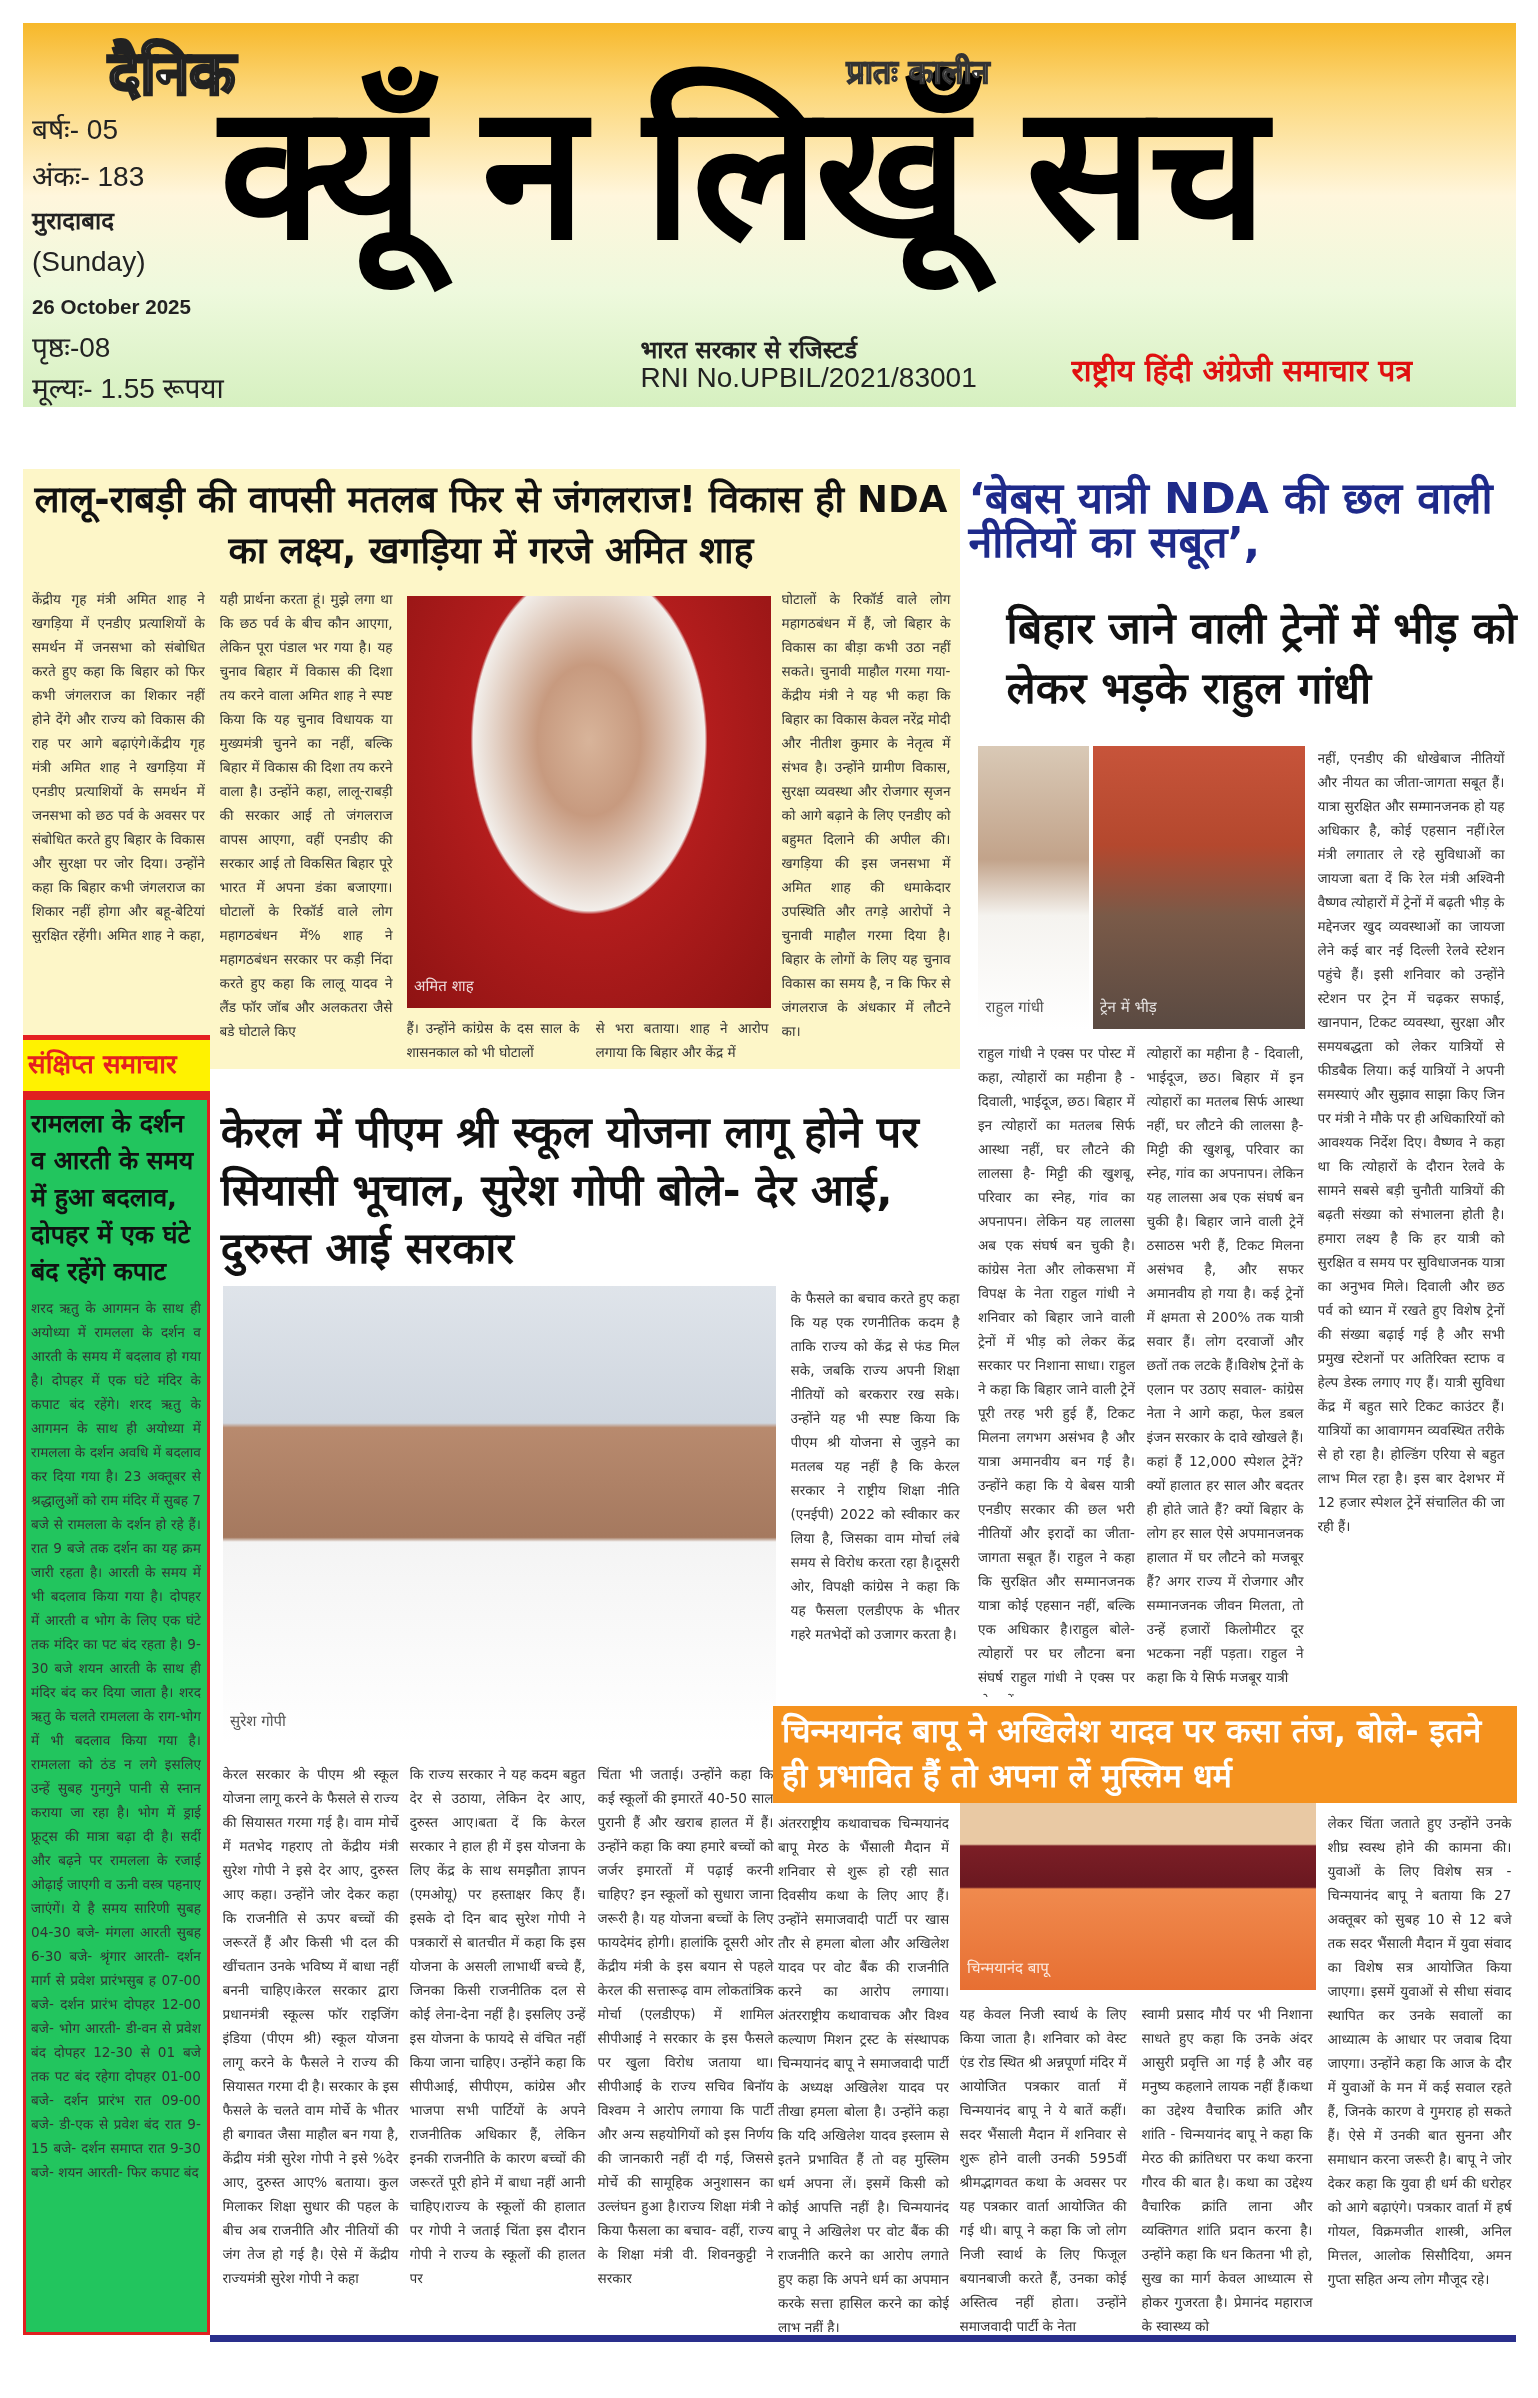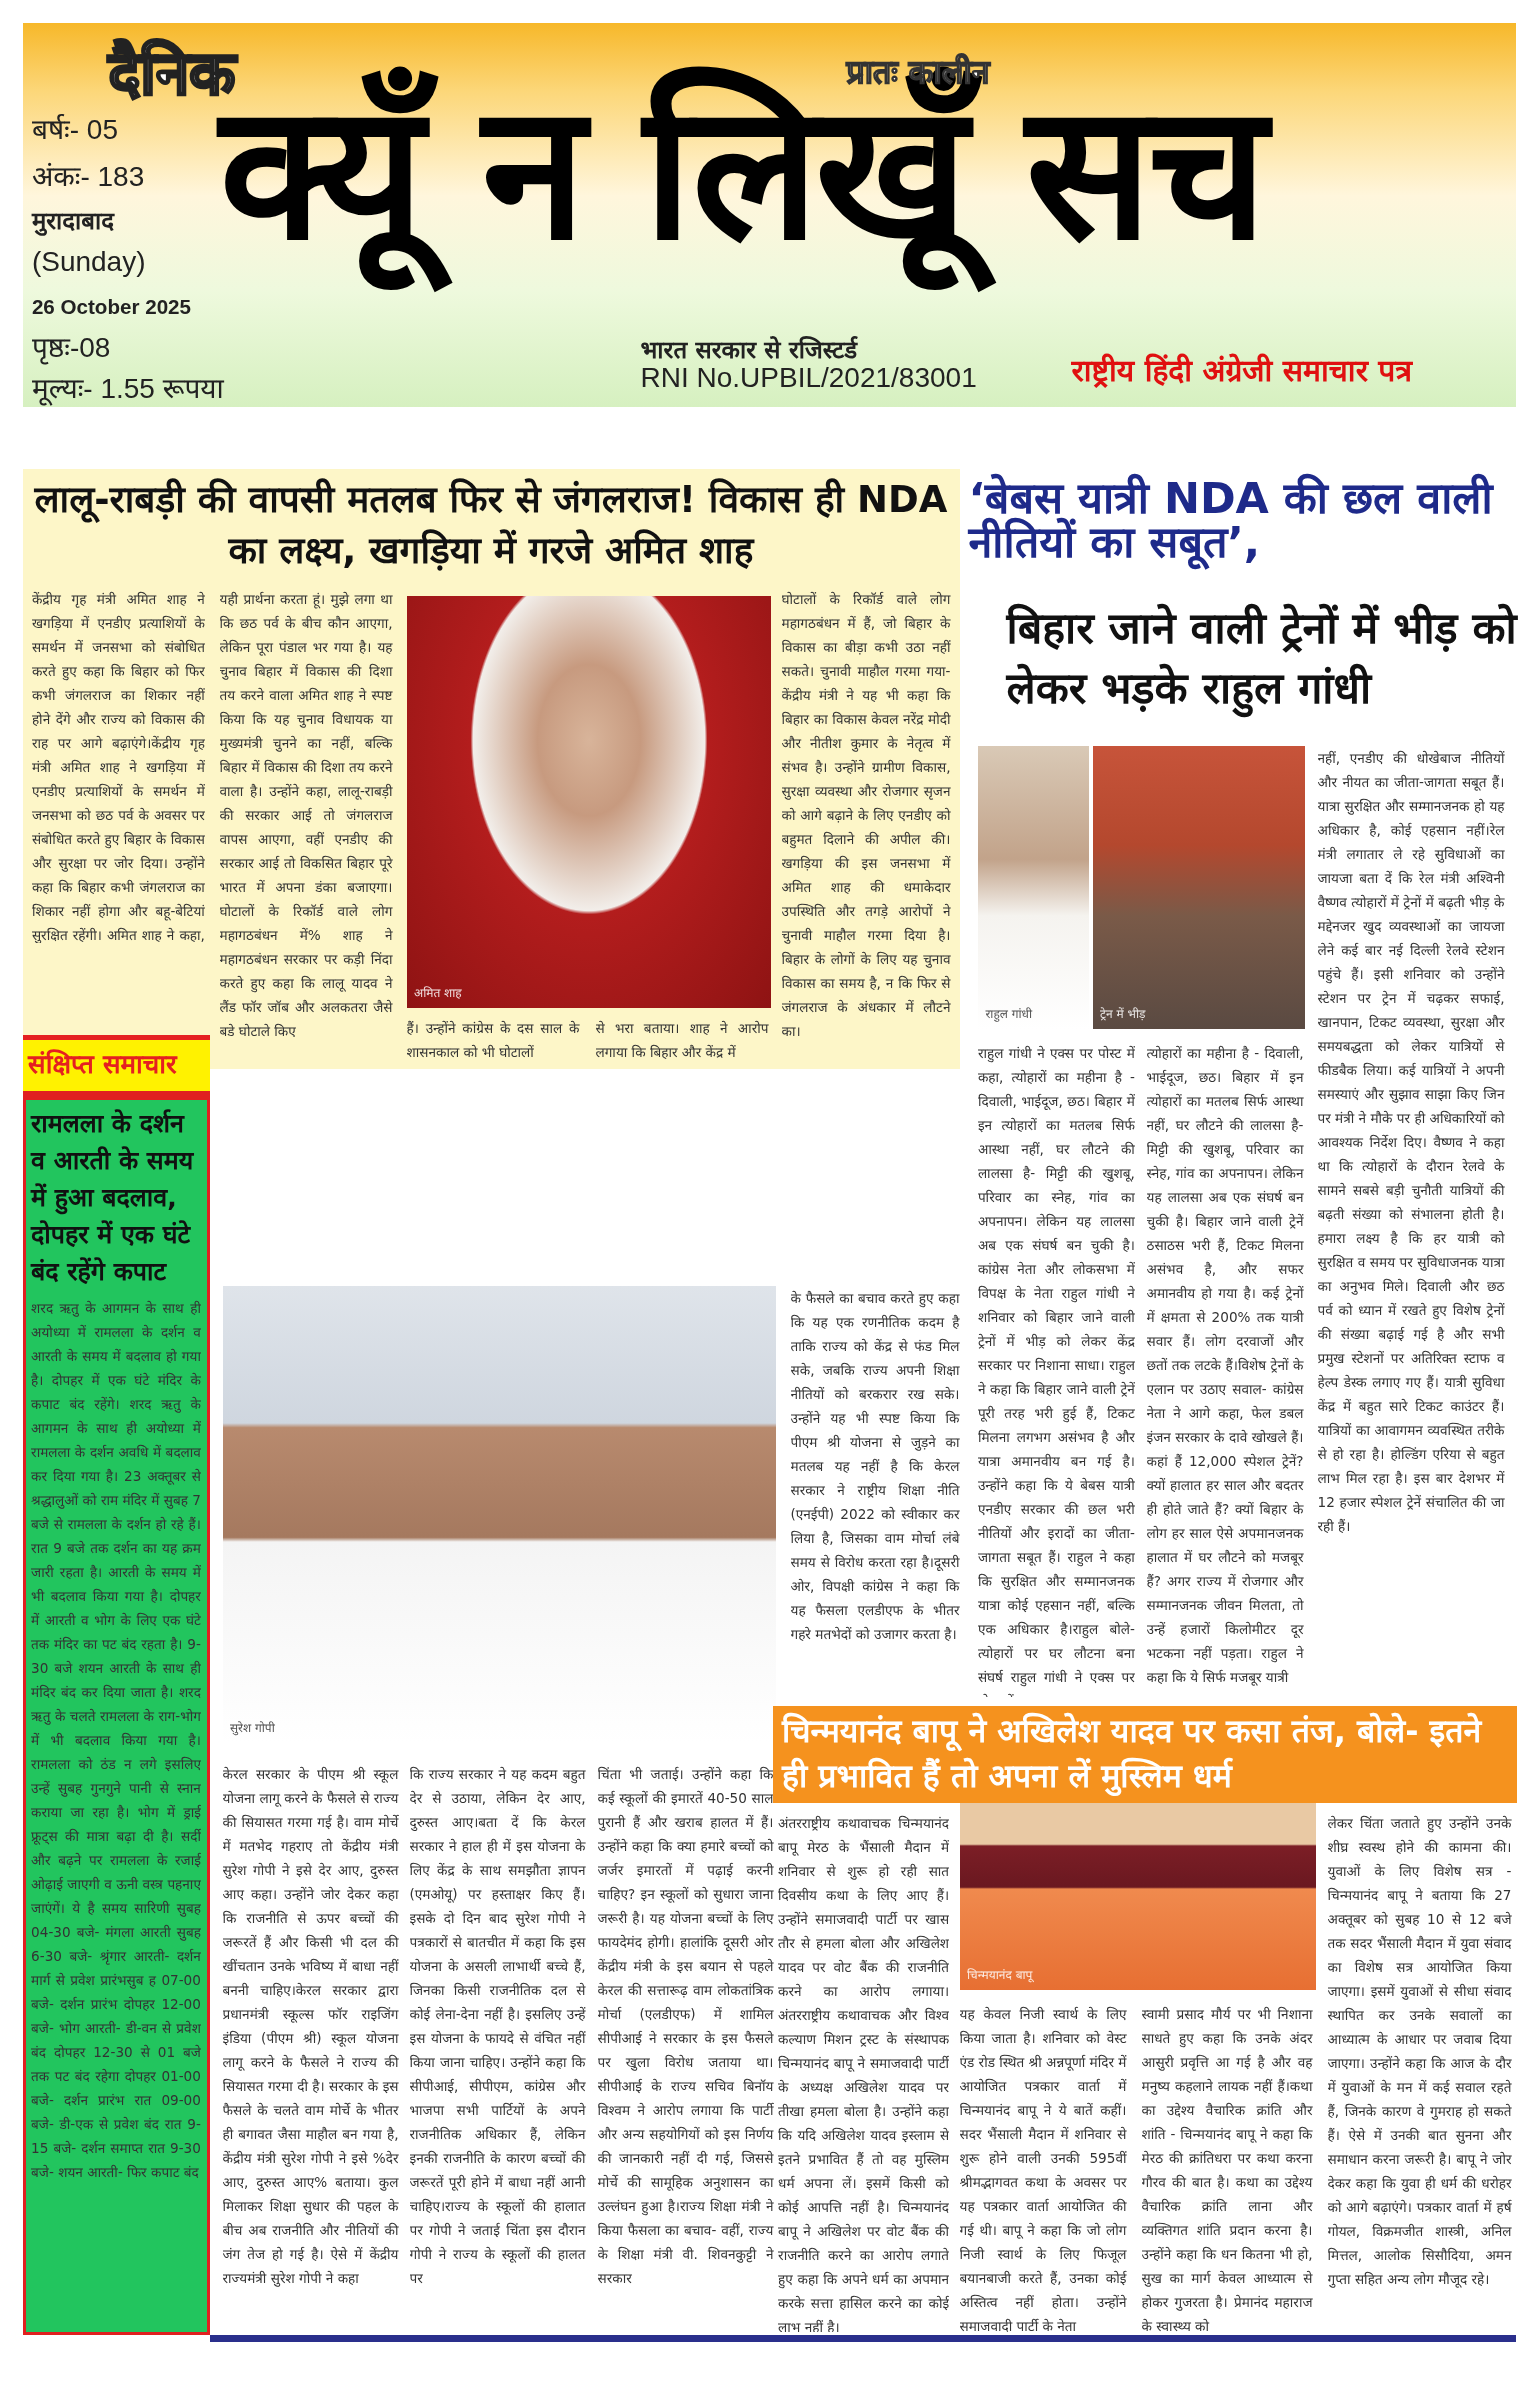--- a/index.html
+++ b/index.html
@@ -20,21 +20,21 @@
   .rni{position:absolute;left:618px;top:339px;font-size:28px;color:#222;font-family:"Liberation Sans",sans-serif;}
   .national{position:absolute;left:1049px;top:326px;font-size:30px;color:#e01010;font-weight:bold;}
   
   .coverage{position:absolute;left:0;top:384px;width:1493px;height:62px;background:#f47b12;color:#fff;
     font-size:32px;font-weight:bold;padding:7.5px 13px;white-space:nowrap;overflow:hidden;}
   
   .top-story{position:absolute;left:0;top:446px;width:937px;height:600px;background:#fdf6c8;}
   .top-head{position:absolute;left:9.4px;top:5.6px;width:918px;font-size:37px;font-weight:bold;line-height:51px;text-align:center;}
   .col{position:absolute;font-size:13.6px;line-height:24px;text-align:justify;color:#333;}
   .photo{position:absolute;overflow:hidden;}
-  .photo .lbl{position:absolute;left:7.5px;bottom:7px;font-size:12px;color:#fff;opacity:.85;}
+  .photo .lbl{position:absolute;left:7.5px;bottom:13px;font-size:15px;color:#fff;opacity:.85;}
   
   .brief-header{position:absolute;left:0;top:1012px;width:187px;height:56px;background:#fff200;border-top:5.6px solid #e52020;}
   .brief-header span{display:block;font-size:26px;font-weight:bold;color:#e52020;padding:5.6px 5.6px;}
   .brief-box{position:absolute;left:0;top:1068px;width:187px;height:1244px;background:#22c55e;border:3.7px solid #e02020;border-top:9.4px solid #e02020;padding:5.6px 5.6px;}
   .brief-title{font-size:25px;font-weight:bold;line-height:37px;color:#111;}
   .brief-body{font-size:13.6px;line-height:24px;color:#333;text-align:justify;margin-top:5.6px;}
   
   .kerala{position:absolute;left:187px;top:1046px;width:750px;height:1267px;}
   .kerala-head{position:absolute;left:11.2px;top:34px;width:740px;font-size:43px;font-weight:bold;line-height:58px;}
   
@@ -82,20 +82,21 @@
 
   <div class="brief-header">
       <span>संक्षिप्त समाचार</span>
     </div>
   <div class="brief-box">
     <div class="brief-title">रामलला के दर्शन व आरती के समय में हुआ बदलाव, दोपहर में एक घंटे बंद रहेंगे कपाट</div>
     <div class="brief-body" style="height:993px;overflow:hidden">शरद ऋतु के आगमन के साथ ही अयोध्या में रामलला के दर्शन व आरती के समय में बदलाव हो गया है। दोपहर में एक घंटे मंदिर के कपाट बंद रहेंगे। शरद ऋतु के आगमन के साथ ही अयोध्या में रामलला के दर्शन अवधि में बदलाव कर दिया गया है। 23 अक्तूबर से श्रद्धालुओं को राम मंदिर में सुबह 7 बजे से रामलला के दर्शन हो रहे हैं। रात 9 बजे तक दर्शन का यह क्रम जारी रहता है। आरती के समय में भी बदलाव किया गया है। दोपहर में आरती व भोग के लिए एक घंटे तक मंदिर का पट बंद रहता है। 9-30 बजे शयन आरती के साथ ही मंदिर बंद कर दिया जाता है। शरद ऋतु के चलते रामलला के राग-भोग में भी बदलाव किया गया है। रामलला को ठंड न लगे इसलिए उन्हें सुबह गुनगुने पानी से स्नान कराया जा रहा है। भोग में ड्राई फ्रूट्स की मात्रा बढ़ा दी है। सर्दी और बढ़ने पर रामलला के रजाई ओढ़ाई जाएगी व ऊनी वस्त्र पहनाए जाएंगें। ये है समय सारिणी सुबह 04-30 बजे- मंगला आरती सुबह 6-30 बजे- श्रृंगार आरती- दर्शन मार्ग से प्रवेश प्रारंभसुब ह 07-00 बजे- दर्शन प्रारंभ दोपहर 12-00 बजे- भोग आरती- डी-वन से प्रवेश बंद दोपहर 12-30 से 01 बजे तक पट बंद रहेगा दोपहर 01-00 बजे- दर्शन प्रारंभ रात 09-00 बजे- डी-एक से प्रवेश बंद रात 9-15 बजे- दर्शन समाप्त रात 9-30 बजे- शयन आरती- फिर कपाट बंद</div>
   </div>
 
   <div class="kerala">
+    <div class="kerala-head">केरल में पीएम श्री स्कूल योजना लागू होने पर सियासी भूचाल, सुरेश गोपी बोले- देर आई, दुरुस्त आई सरकार</div>
     <div class="photo" style="left:13px;top:217px;width:553px;height:457px;background:linear-gradient(180deg,#dfe4ea 0%,#cfd6df 30%,#b88a6e 31%,#a5795f 55%,#f4f4f4 56%,#ffffff 100%);">
       <span class="lbl" style="color:#333">सुरेश गोपी</span>
     </div>
     <div class="col" style="left:581px;top:217px;width:169px;height:468px;overflow:hidden">के फैसले का बचाव करते हुए कहा कि यह एक रणनीतिक कदम है ताकि राज्य को केंद्र से फंड मिल सके, जबकि राज्य अपनी शिक्षा नीतियों को बरकरार रख सके। उन्होंने यह भी स्पष्ट किया कि पीएम श्री योजना से जुड़ने का मतलब यह नहीं है कि केरल सरकार ने राष्ट्रीय शिक्षा नीति (एनईपी) 2022 को स्वीकार कर लिया है, जिसका वाम मोर्चा लंबे समय से विरोध करता रहा है।दूसरी ओर, विपक्षी कांग्रेस ने कहा कि यह फैसला एलडीएफ के भीतर गहरे मतभेदों को उजागर करता है।</div>
     <div class="col" style="left:13px;top:693px;width:176px;height:562px;overflow:hidden">केरल सरकार के पीएम श्री स्कूल योजना लागू करने के फैसले से राज्य की सियासत गरमा गई है। वाम मोर्चे में मतभेद गहराए तो केंद्रीय मंत्री सुरेश गोपी ने इसे देर आए, दुरुस्त आए कहा। उन्होंने जोर देकर कहा कि राजनीति से ऊपर बच्चों की जरूरतें हैं और किसी भी दल की खींचतान उनके भविष्य में बाधा नहीं बननी चाहिए।केरल सरकार द्वारा प्रधानमंत्री स्कूल्स फॉर राइजिंग इंडिया (पीएम श्री) स्कूल योजना लागू करने के फैसले ने राज्य की सियासत गरमा दी है। सरकार के इस फैसले के चलते वाम मोर्चे के भीतर ही बगावत जैसा माहौल बन गया है, केंद्रीय मंत्री सुरेश गोपी ने इसे %देर आए, दुरुस्त आए% बताया। कुल मिलाकर शिक्षा सुधार की पहल के बीच अब राजनीति और नीतियों की जंग तेज हो गई है। ऐसे में केंद्रीय राज्यमंत्री सुरेश गोपी ने कहा</div>
     <div class="col" style="left:200px;top:693px;width:176px;height:562px;overflow:hidden">कि राज्य सरकार ने यह कदम बहुत देर से उठाया, लेकिन देर आए, दुरुस्त आए।बता दें कि केरल सरकार ने हाल ही में इस योजना के लिए केंद्र के साथ समझौता ज्ञापन (एमओयू) पर हस्ताक्षर किए हैं। इसके दो दिन बाद सुरेश गोपी ने पत्रकारों से बातचीत में कहा कि इस योजना के असली लाभार्थी बच्चे हैं, जिनका किसी राजनीतिक दल से कोई लेना-देना नहीं है। इसलिए उन्हें इस योजना के फायदे से वंचित नहीं किया जाना चाहिए। उन्होंने कहा कि सीपीआई, सीपीएम, कांग्रेस और भाजपा सभी पार्टियों के अपने राजनीतिक अधिकार हैं, लेकिन इनकी राजनीति के कारण बच्चों की जरूरतें पूरी होने में बाधा नहीं आनी चाहिए।राज्य के स्कूलों की हालात पर गोपी ने जताई चिंता इस दौरान गोपी ने राज्य के स्कूलों की हालत पर</div>
     <div class="col" style="left:388px;top:693px;width:176px;height:562px;overflow:hidden">चिंता भी जताई। उन्होंने कहा कि कई स्कूलों की इमारतें 40-50 साल पुरानी हैं और खराब हालत में हैं। उन्होंने कहा कि क्या हमारे बच्चों को जर्जर इमारतों में पढ़ाई करनी चाहिए? इन स्कूलों को सुधारा जाना जरूरी है। यह योजना बच्चों के लिए फायदेमंद होगी। हालांकि दूसरी ओर केंद्रीय मंत्री के इस बयान से पहले केरल की सत्तारूढ़ वाम लोकतांत्रिक मोर्चा (एलडीएफ) में शामिल सीपीआई ने सरकार के इस फैसले पर खुला विरोध जताया था। सीपीआई के राज्य सचिव बिनॉय विश्वम ने आरोप लगाया कि पार्टी और अन्य सहयोगियों को इस निर्णय की जानकारी नहीं दी गई, जिससे मोर्चे की सामूहिक अनुशासन का उल्लंघन हुआ है।राज्य शिक्षा मंत्री ने किया फैसला का बचाव- वहीं, राज्य के शिक्षा मंत्री वी. शिवनकुट्टी ने सरकार</div>
   </div>
 
   <div class="rahul">

